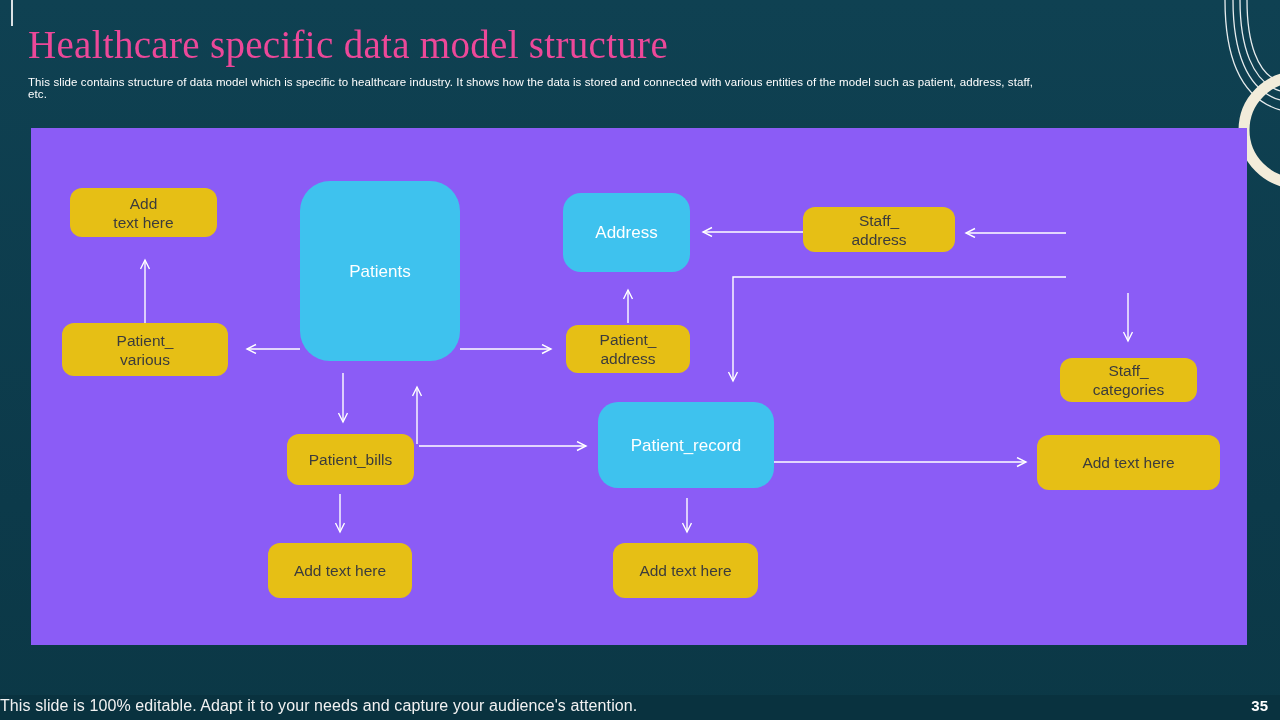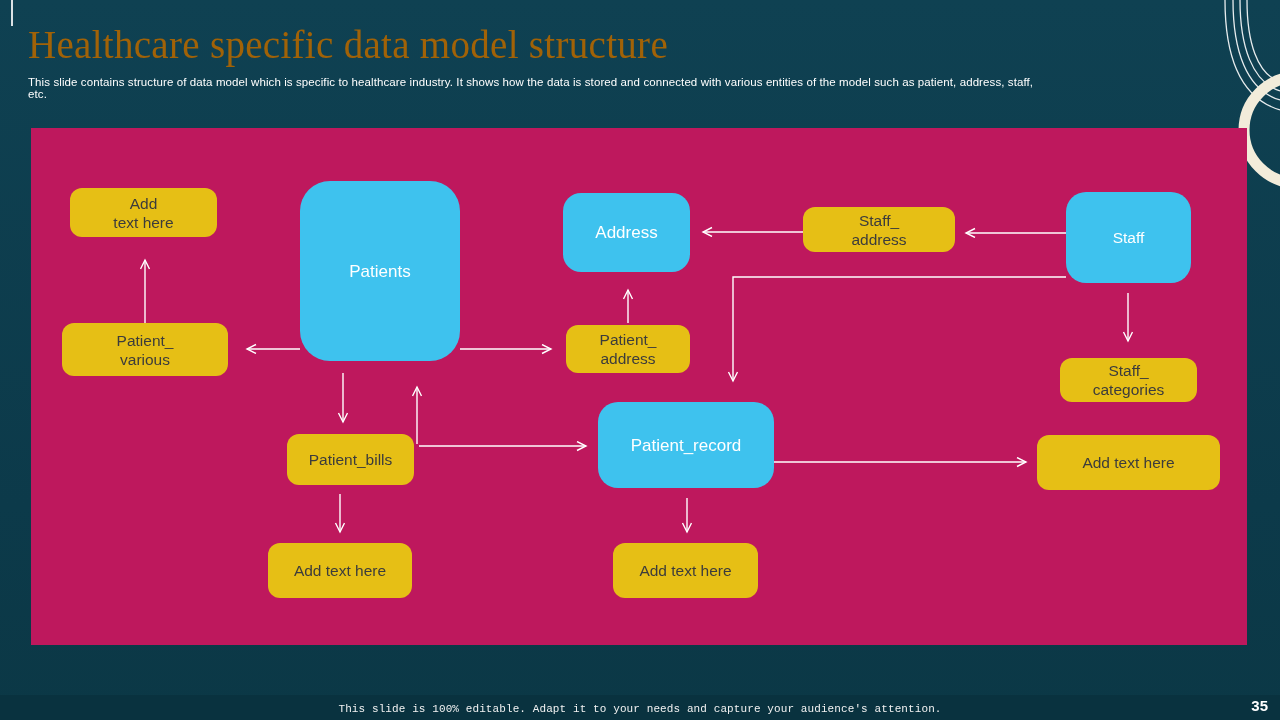--- a/index.html
+++ b/index.html
@@ -8,30 +8,30 @@
     background:linear-gradient(180deg,#0f4152 0%,#0c3a4a 70%,#0b3846 100%);
     font-family:"Liberation Sans",sans-serif;
   }
   .tick-top-left{
     position:absolute;left:11px;top:0;width:2px;height:26px;
     background:rgba(255,255,255,.85);
   }
   .title{
     position:absolute;left:28px;top:22px;width:1000px;
     font-family:"Liberation Serif",serif;font-size:39px;font-weight:400;
-    color:#a16207;letter-spacing:.3px;white-space:nowrap;
+    color:#ec4899;letter-spacing:.3px;white-space:nowrap;
   }
   .subtitle{
     position:absolute;left:28px;top:76px;width:1020px;
     font-size:11.5px;color:#ffffff;letter-spacing:.1px;
   }
   .deco{position:absolute;top:0;right:0;pointer-events:none;}
   .panel{
     position:absolute;left:31px;top:128px;width:1216px;height:517px;
-    background:#be185d;
+    background:#8b5cf6;
   }
   .edges{position:absolute;left:0;top:0;}
   .node{
     position:absolute;display:flex;flex-direction:column;align-items:center;
     justify-content:center;text-align:center;line-height:19px;
   }
   .node .ln{display:block;position:relative;z-index:1;}
   .node.yellow{
     background:#e6bf15;color:#3c3c3c;border-radius:12px;font-size:15.5px;
   }
@@ -43,22 +43,22 @@
     border:1.4px solid rgba(255,255,255,.95);
   }
   .node.yellow::before{inset:-7px -6px -8px 3px;border-radius:13px;}
   .node.blue::before{inset:-9px 14px -10px 16px;border-radius:18px;}
   .node.xl{border-radius:30px;}
   .node.xl::before{inset:-9px 20px -10px 22px;border-radius:22px;}
   .footer-band{
     position:absolute;left:0;right:0;bottom:0;height:25px;background:#09323f;
   }
   .footer-text{
-    position:absolute;left:0;right:0;bottom:5px;text-align:center;
-    font-size:11px;color:#f2f2f2;letter-spacing:.1px;font-family:Liberation Mono, monospace;
+    position:absolute;left:0;right:0;bottom:5px;text-align:left;
+    font-size:16px;color:#f2f2f2;letter-spacing:.1px;
   }
   .page-number{
     position:absolute;right:12px;bottom:6px;font-size:15px;font-weight:bold;color:#ffffff;
   }
 </style>
 </head>
 <body>
 
 <div class="tick-top-left"></div>
 
@@ -120,23 +120,20 @@
   <div class="node yellow" style="left:535px;top:197px;width:124px;height:48px;">
     <span class="ln">Patient_</span>
     <span class="ln">address</span>
   </div>
 
   <div class="node yellow" style="left:772px;top:79px;width:152px;height:45px;">
     <span class="ln">Staff_</span>
     <span class="ln">address</span>
   </div>
 
-  <div class="node blue" style="left:1035px;top:64px;width:125px;height:91px;border-radius:20px;font-size:15.5px;">
-    <span class="ln">Staff</span>
-  </div>
 
   <div class="node yellow" style="left:1029px;top:230px;width:137px;height:44px;">
     <span class="ln">Staff_</span>
     <span class="ln">categories</span>
   </div>
 
   <div class="node blue" style="left:567px;top:274px;width:176px;height:86px;border-radius:20px;">
     <span class="ln">Patient_record</span>
   </div>
 

